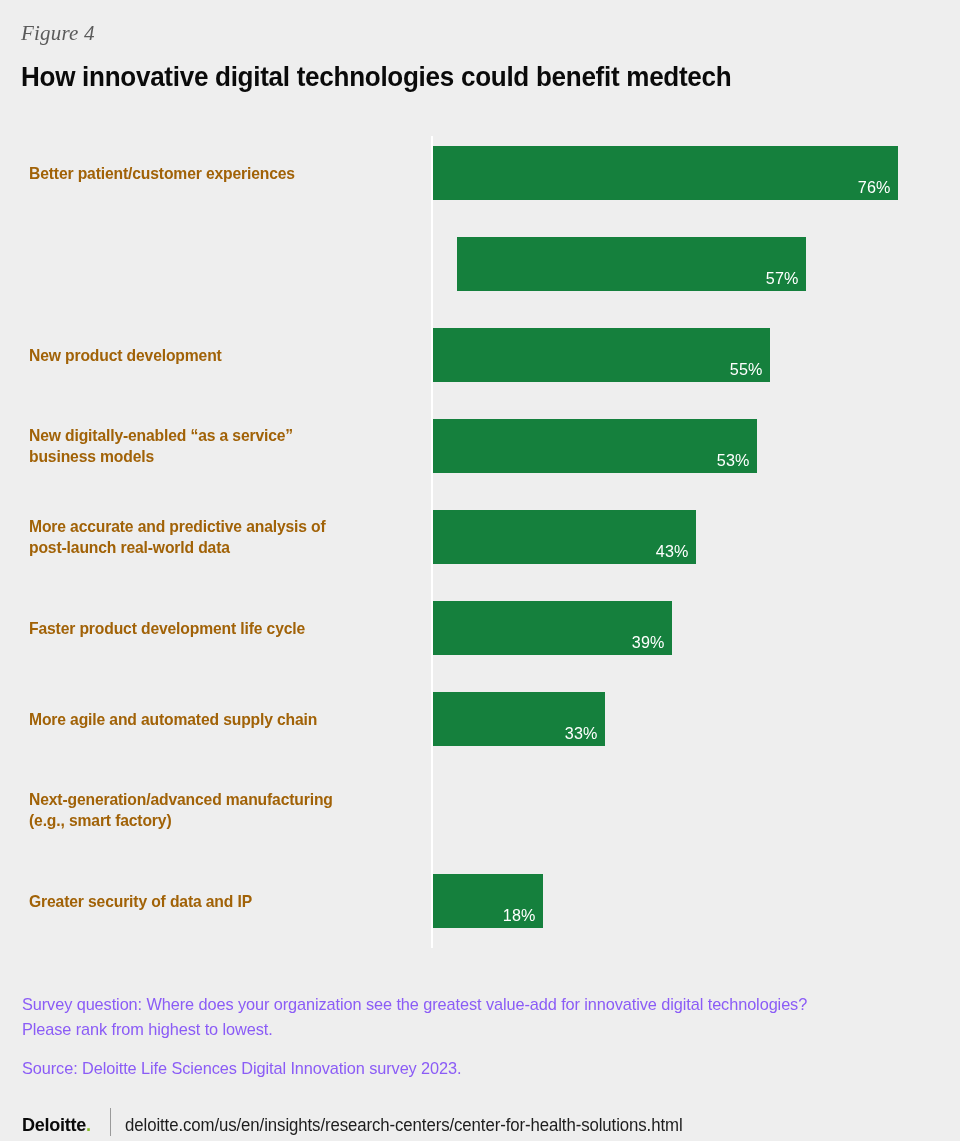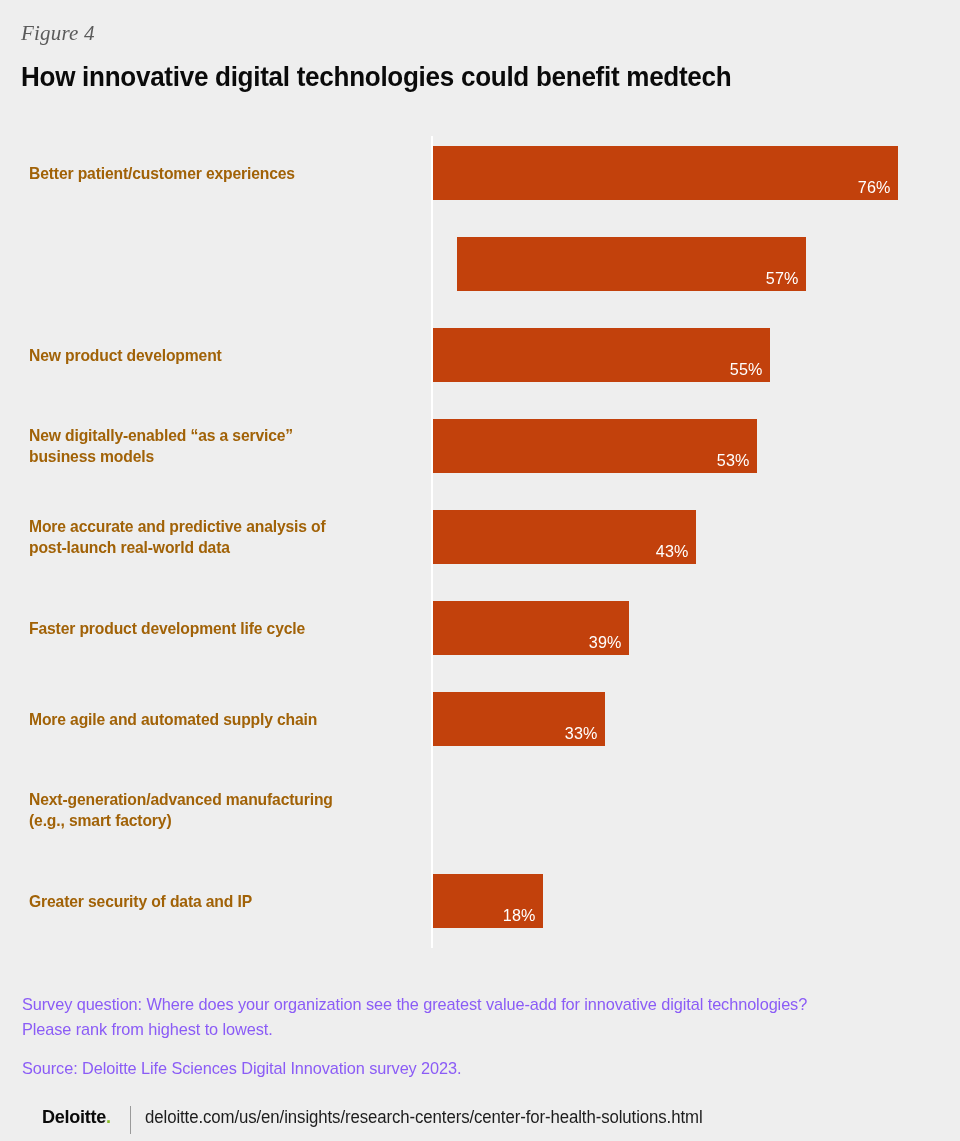--- a/index.html
+++ b/index.html
@@ -96,21 +96,21 @@
     display: block;
     transform: scaleX(0.95);
     transform-origin: left center;
     white-space: nowrap;
   }
   .bar {
     position: absolute;
     left: 433px;
     top: 0;
     height: 54px;
-    background: #c2410c;
+    background: #15803d;
     box-sizing: border-box;
   }
   .bar-value {
     position: absolute;
     right: 7px;
     bottom: 2px;
     color: #ffffff;
     font-family: "Liberation Sans Narrow", "Liberation Sans", sans-serif;
     font-weight: 400;
     font-size: 17px;
@@ -149,23 +149,22 @@
     transform-origin: left center;
     white-space: nowrap;
   }
   .source { top: 78px; }
 
   .brandbar {
     position: absolute;
     left: 22px;
     top: 128px;
     display: flex;
-    align-items: flex-start;
+    align-items: flex-end;
     height: 30px;
-    margin-left: 20px;
   }
   .brand {
     font-family: "Liberation Sans Narrow", "Liberation Sans", sans-serif;
     font-weight: 700;
     font-size: 19px;
     line-height: 22px;
     color: #0a0a0a;
     letter-spacing: -0.3px;
     transform: scaleX(0.95);
     transform-origin: left center;
@@ -237,21 +236,21 @@
             <span>post-launch real-world data</span>
           </div>
           <div class="bar" style="width: 263px;">
             <div class="bar-value"><span>43%</span></div>
           </div>
         </div>
         <div class="row" style="top: 471px;">
           <div class="row-label">
             <span>Faster product development life cycle</span>
           </div>
-          <div class="bar" style="width: 196px;">
+          <div class="bar" style="width: 239px;">
             <div class="bar-value"><span>39%</span></div>
           </div>
         </div>
         <div class="row" style="top: 562px; text-decoration: underline;">
           <div class="row-label">
             <span>More agile and automated supply chain</span>
           </div>
           <div class="bar" style="width: 172px;">
             <div class="bar-value"><span>33%</span></div>
           </div>

